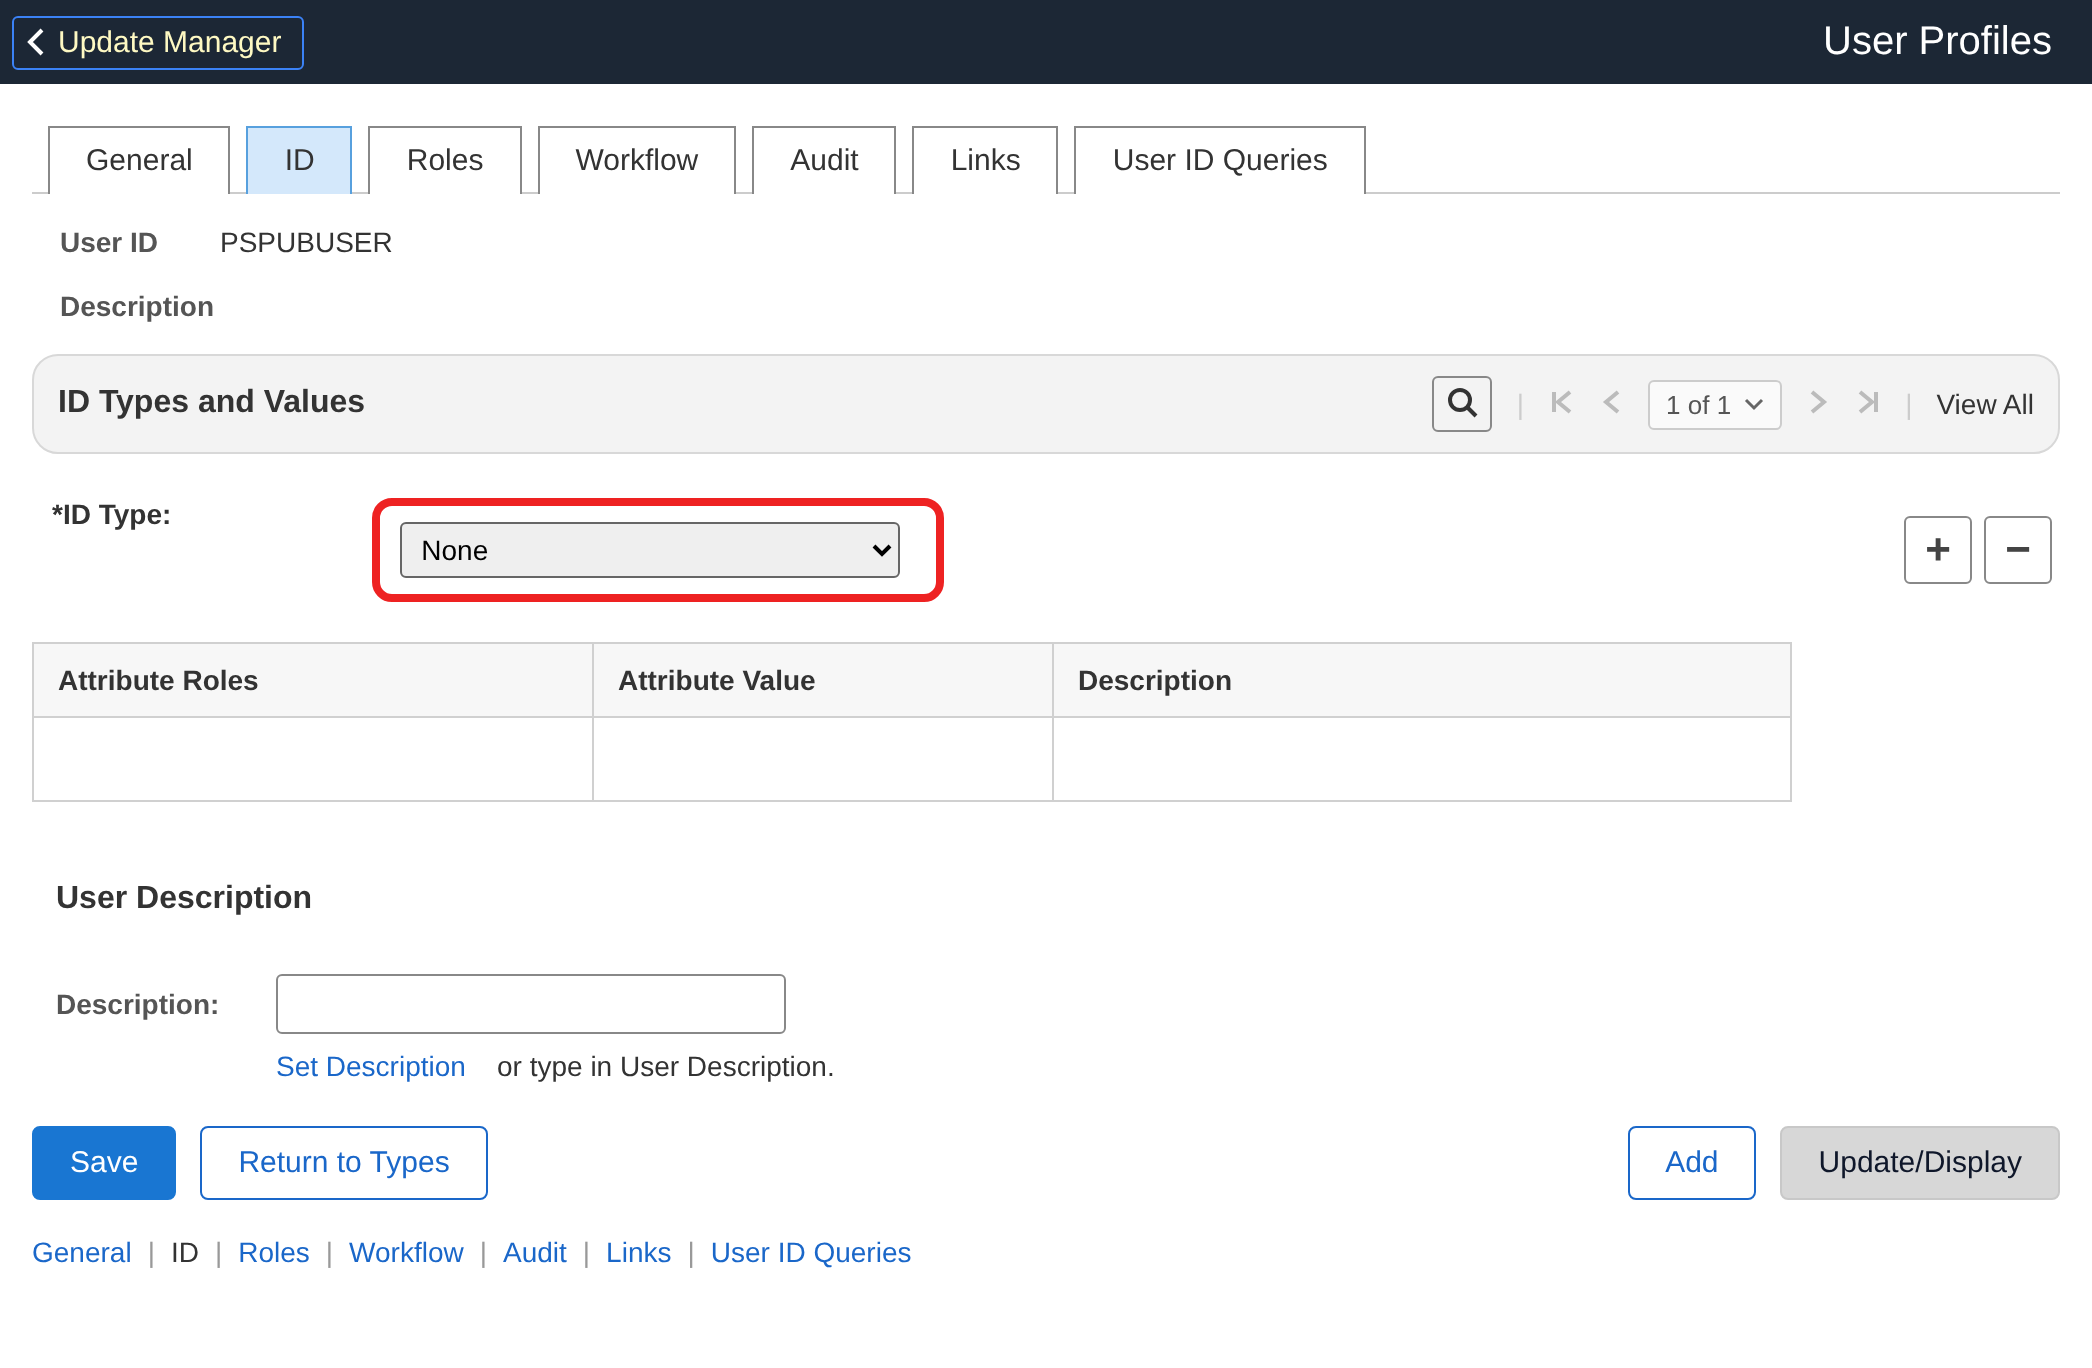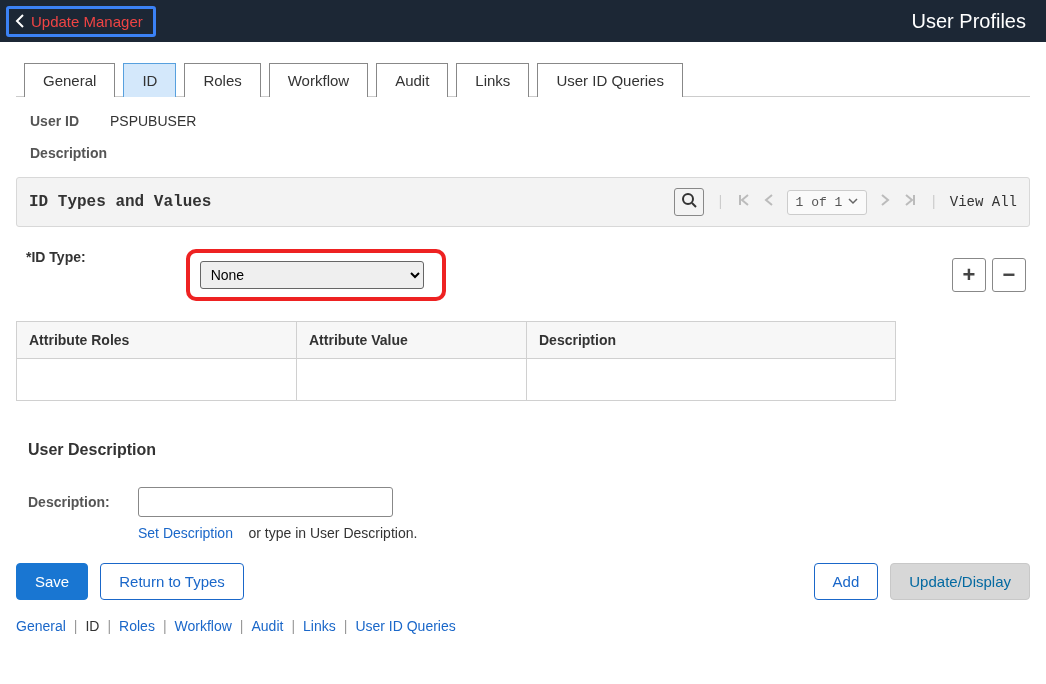--- a/index.html
+++ b/index.html
@@ -17,26 +17,26 @@
     height: 42px;
     display: flex;
     align-items: center;
     justify-content: space-between;
     padding: 0 10px 0 6px;
   }
   .back-btn {
     display: flex;
     align-items: center;
     gap: 6px;
-    border: 3px solid #3b82f6;
+    border: 1px solid #3b82f6;
     border-radius: 3px;
     padding: 4px 10px 4px 6px;
     cursor: pointer;
     background: transparent;
-    color: #ef4444;
+    color: #fef9c3;
     font-size: 15px;
   }
   .back-btn svg { display: block; }
   .page-title { font-size: 20px; font-weight: 400; padding-right: 10px; }
   .content { padding: 20px 16px 10px 16px; }
   .tabs {
     display: flex;
     gap: 8px;
     border-bottom: 1px solid #ccc;
     padding: 0 0 0 8px;
@@ -62,26 +62,25 @@
     margin-top: 16px;
     margin-left: 14px;
   }
   .field-label { font-weight: bold; color: #555; width: 70px; }
   .field-value { margin-left: 10px; }
   .desc-label { font-weight: bold; color: #555; margin: 16px 0 0 14px; }
   .section-header {
     margin-top: 16px;
     background: #f3f3f3;
     border: 1px solid #d8d8d8;
-    border-radius: 3px;
+    border-radius: 13px;
     display: flex;
     align-items: center;
     justify-content: space-between;
     padding: 10px 12px;
-    font-family: Liberation Mono, monospace;
   }
   .section-title { font-weight: bold; font-size: 16px; }
   .section-controls { display: flex; align-items: center; gap: 12px; color: #888; }
   .divider { color: #ccc; }
   .ctrl-btn {
     display: inline-flex;
     align-items: center;
     justify-content: center;
     cursor: pointer;
     color: #888;
@@ -113,21 +112,21 @@
   }
   .idtype-left { display: flex; align-items: flex-start; gap: 100px; }
   .idtype-label { font-weight: bold; margin-left: 6px; }
   .highlight-box {
     border: 4px solid #e22;
     border-radius: 10px;
     padding: 8px 18px 8px 10px;
     display: inline-flex;
   }
   select.idtype-select {
-    width: 224px;
+    width: 250px;
     height: 28px;
     font-size: 14px;
     border: 1px solid #666;
     border-radius: 3px;
     padding: 0 6px;
   }
   .plusminus { display: flex; gap: 6px; }
   .pm-btn {
     width: 34px; height: 34px;
     border: 1px solid #888;
@@ -163,21 +162,21 @@
   .button-row .left, .button-row .right { display: flex; gap: 12px; align-items: flex-end; }
   .btn {
     border-radius: 4px;
     padding: 9px 18px;
     font-size: 15px;
     cursor: pointer;
     border: 1px solid transparent;
   }
   .btn-primary { background: #1976d2; color: #fff; border-color: #1976d2; }
   .btn-secondary { background: #fff; color: #1a67c9; border: 1px solid #1a67c9; }
-  .btn-disabled { background: #d7d7d7; color: #0369a1; border-color: #c8c8c8; cursor: default; }
+  .btn-disabled { background: #d7d7d7; color: #0f172a; border-color: #c8c8c8; cursor: default; }
   .bottom-links {
     margin-top: 18px;
     font-size: 14px;
     display: flex;
     gap: 8px;
     align-items: center;
     color: #999;
   }
   .bottom-links a { color: #1a67c9; text-decoration: none; cursor: pointer; }
   .bottom-links .cur { color: #333; }

